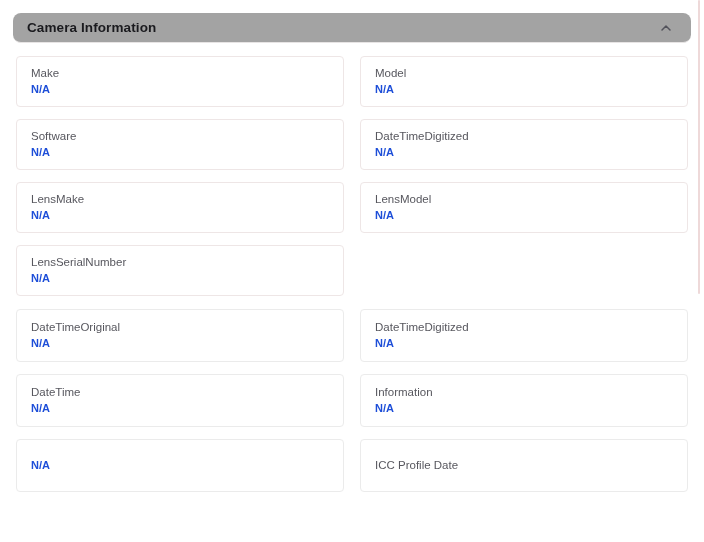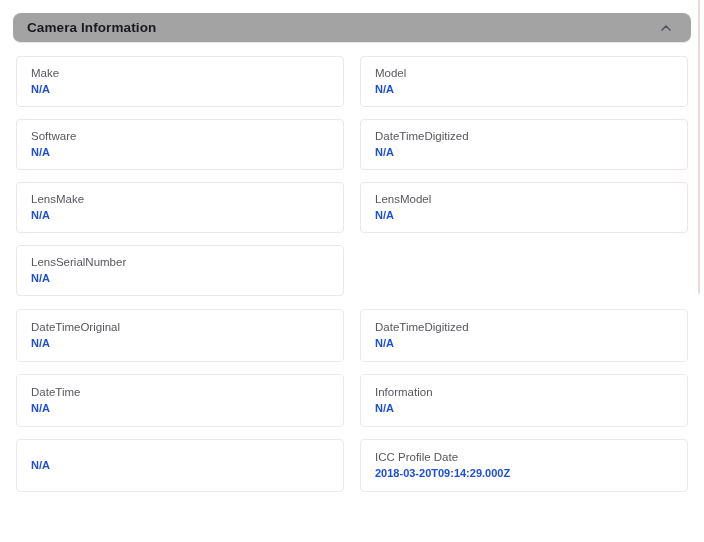--- a/index.html
+++ b/index.html
@@ -149,19 +149,18 @@
     <div class="card-label">Information</div>
     <div class="card-value">N/A</div>
   </div>
 
   <div class="card">
     <div class="card-value">N/A</div>
   </div>
 
   <div class="card">
     <div class="card-label">ICC Profile Date</div>
-    <div class="card-value">2018-03-20T09:14:29.000Z</div>
   </div>
 </div>
   </section>
 </div>
   <div class="scrollbar-thumb"></div>
 </div>
 
 </body></html>

